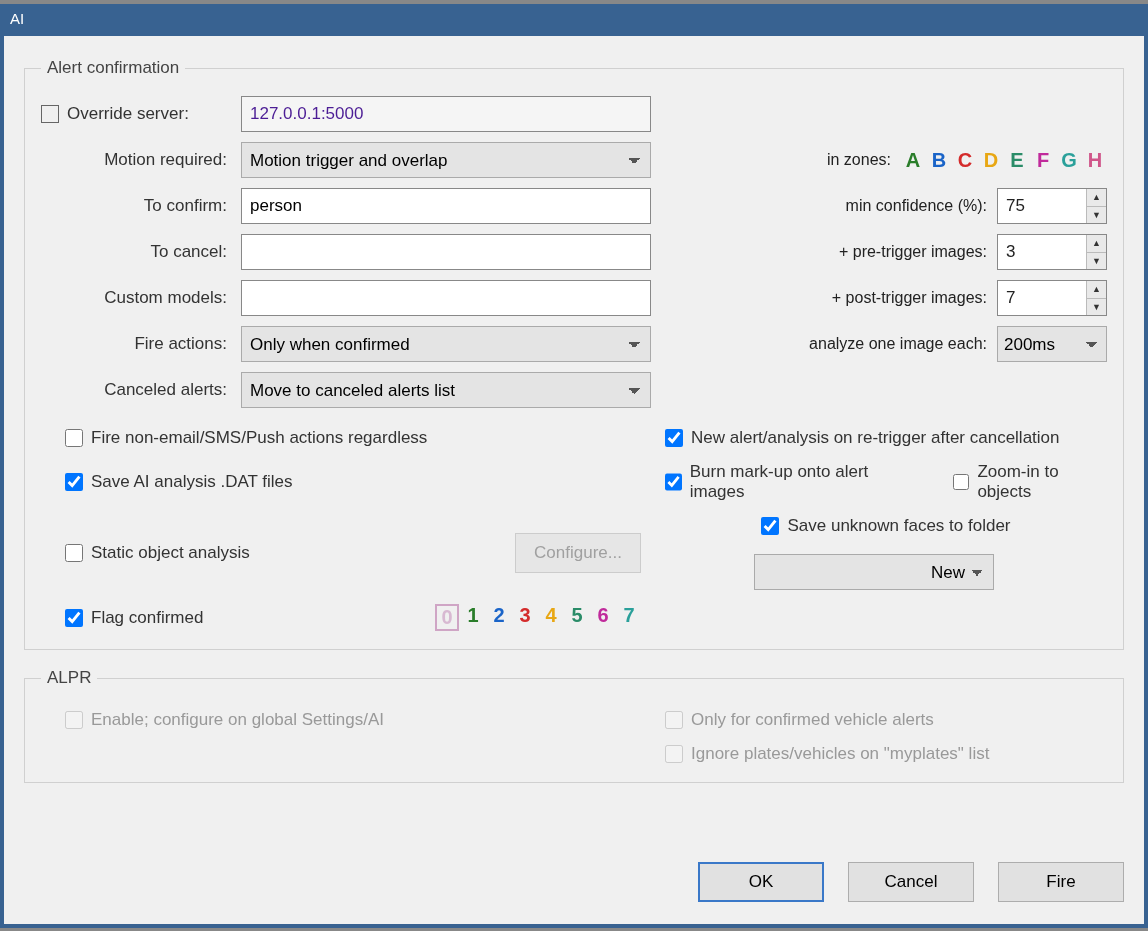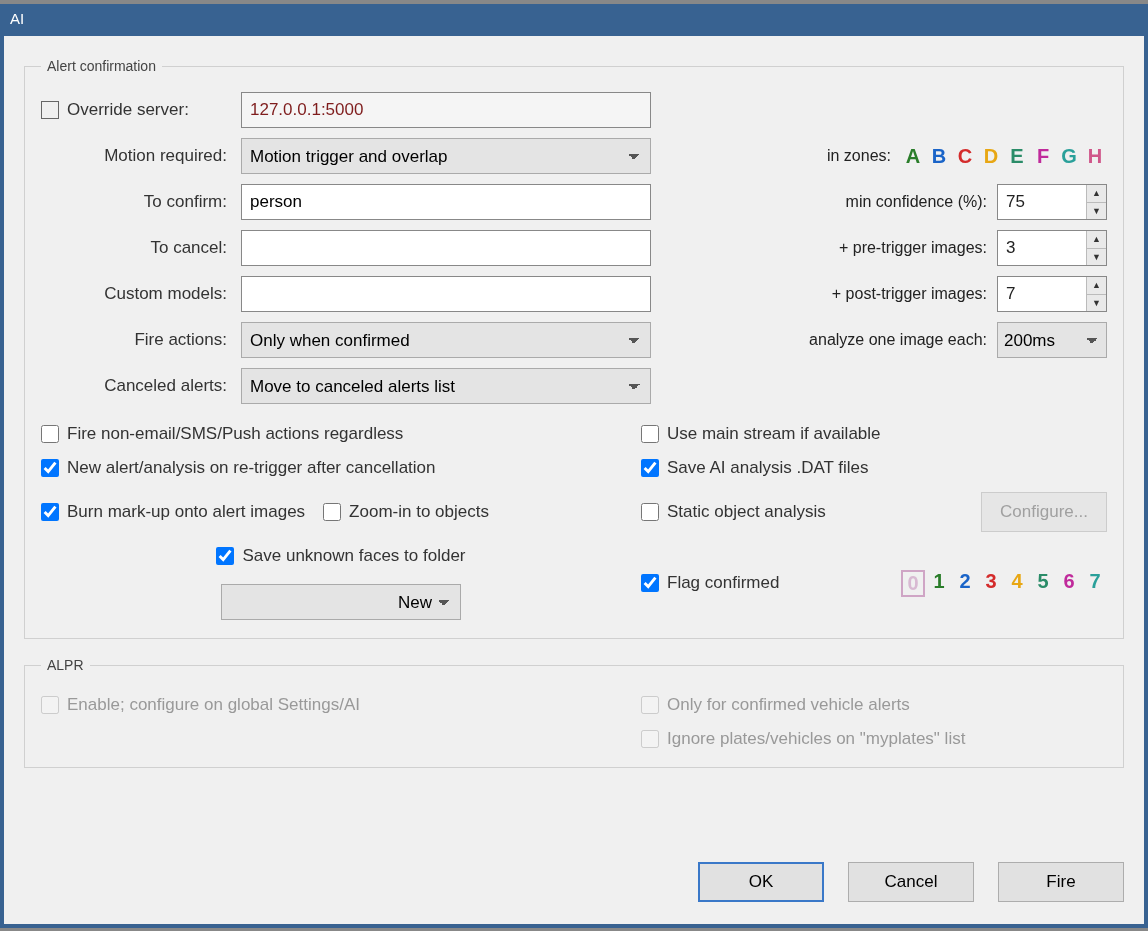--- a/index.html
+++ b/index.html
@@ -36,21 +36,21 @@
       display: flex;
       flex-direction: column;
     }
     fieldset {
       border: 1px solid #d0d0d0;
       padding: 18px 16px 18px 16px;
       margin-bottom: 18px;
     }
     legend {
       padding: 0 6px;
-      font-size: 14px;
+      font-size: 17px;
       color: #444;
     }
     .form-grid {
       display: grid;
       grid-template-columns: 190px 410px 1fr;
       row-gap: 10px;
       column-gap: 10px;
       align-items: center;
     }
     .right-pair {
@@ -72,21 +72,21 @@
       width: 100%;
       height: 36px;
       font-size: 17px;
       padding: 4px 8px;
       border: 1px solid #888;
       background: #fff;
       font-family: inherit;
     }
     input[type=text].textfield:disabled {
       background: #f5f5f5;
-      color: #7f1d1d;
+      color: #4c1d95;
     }
     select.dropdown {
       background: #e4e4e4;
       border: 1px solid #aaa;
       appearance: none;
       -webkit-appearance: none;
       padding-right: 28px;
       background-image: linear-gradient(45deg, transparent 50%, #555 50%), linear-gradient(135deg, #555 50%, transparent 50%);
       background-position: calc(100% - 16px) 15px, calc(100% - 10px) 15px;
       background-size: 6px 6px, 6px 6px;
@@ -156,20 +156,21 @@
       grid-template-columns: 600px 1fr;
       row-gap: 14px;
       align-items: center;
     }
     .cb {
       display: flex;
       align-items: center;
       gap: 8px;
       font-size: 17px;
       color: #333;
+      margin-left: 24px;
     }
     .cb input[type=checkbox] {
       width: 18px;
       height: 18px;
     }
     .cb.disabled { color: #999; }
     .inline-group {
       display: flex;
       align-items: center;
       gap: 18px;
@@ -321,24 +322,20 @@
           <option>Move to canceled alerts list</option>
         </select>
         <div></div>
       </div>
 
       <div class="cb-row-grid">
         <label class="cb">
           <input type="checkbox" style="">
             <span>Fire non-email/SMS/Push actions regardless</span>
         </label>
-        <label class="cb">
-          <input type="checkbox" style="">
-            <span>Use main stream if available</span>
-        </label>
 
         <label class="cb">
           <input type="checkbox" checked="" style="">
             <span>New alert/analysis on re-trigger after cancellation</span>
         </label>
         <label class="cb">
           <input type="checkbox" checked="" style="">
             <span>Save AI analysis .DAT files</span>
         </label>
 

